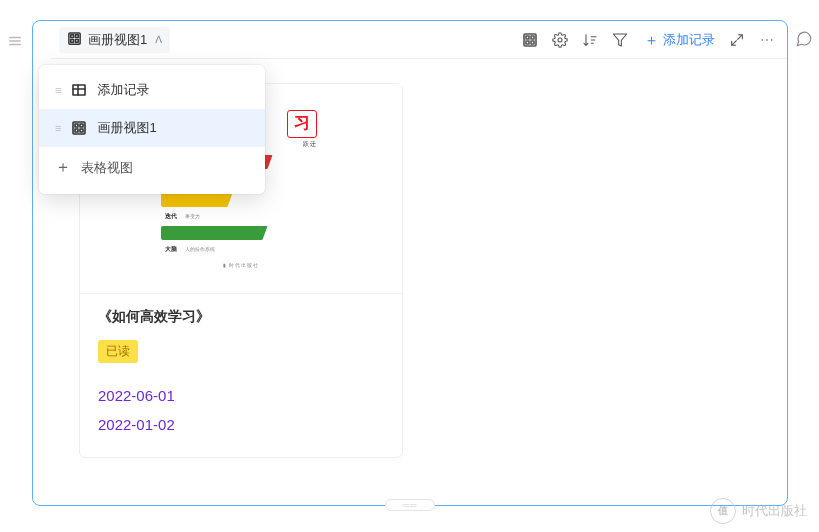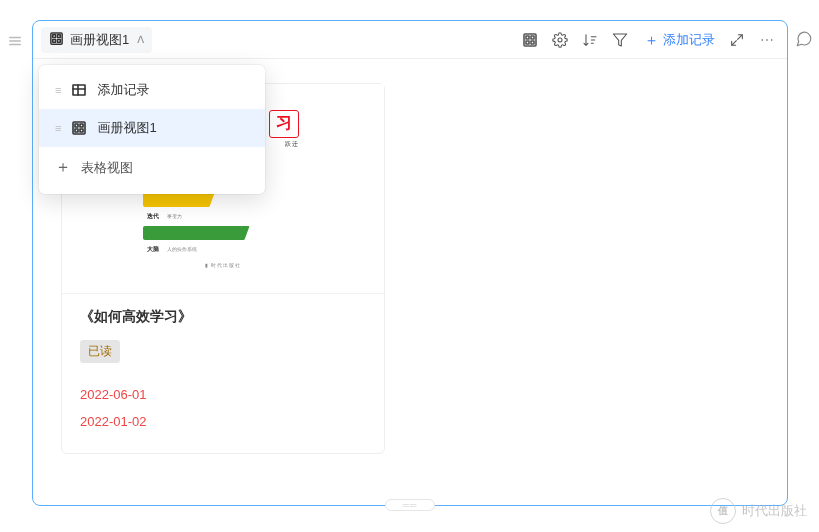--- a/index.html
+++ b/index.html
@@ -20,20 +20,21 @@
   }
   .main-frame {
     position: absolute;
     left: 32px;
     top: 20px;
     width: 756px;
     height: 486px;
     border: 1.5px solid #5ab0ff;
     border-radius: 8px;
     background: #fff;
+    padding-left: 18px;
   }
   .toolbar {
     height: 38px;
     border-bottom: 1px solid #eee;
     display: flex;
     align-items: center;
     padding: 0 6px 0 8px;
   }
   .view-selector {
     display: inline-flex;
@@ -170,30 +171,30 @@
   .media-footer { font-size:5px; color:#888; text-align:center; margin-top:8px; letter-spacing:1px;}
   .card-body { padding: 14px 18px 18px; }
   .card-title {
     font-size: 14px;
     color: #333;
     font-weight: 700;
     margin-bottom: 14px;
   }
   .badge {
     display: inline-block;
-    background: #e5e5e5;
+    background: #fde047;
     color: #a06a00;
     font-size: 12px;
     padding: 3px 8px;
     border-radius: 3px;
     margin-bottom: 18px;
   }
   .date-line {
-    font-size: 13px;
-    color: #ef4444;
+    font-size: 15px;
+    color: #6d28d9;
     padding: 6px 0;
   }
   .drag-handle {
     position: absolute;
     bottom: -6px;
     left: 50%;
     transform: translateX(-50%);
     width: 50px;
     height: 12px;
     background: #fff;

